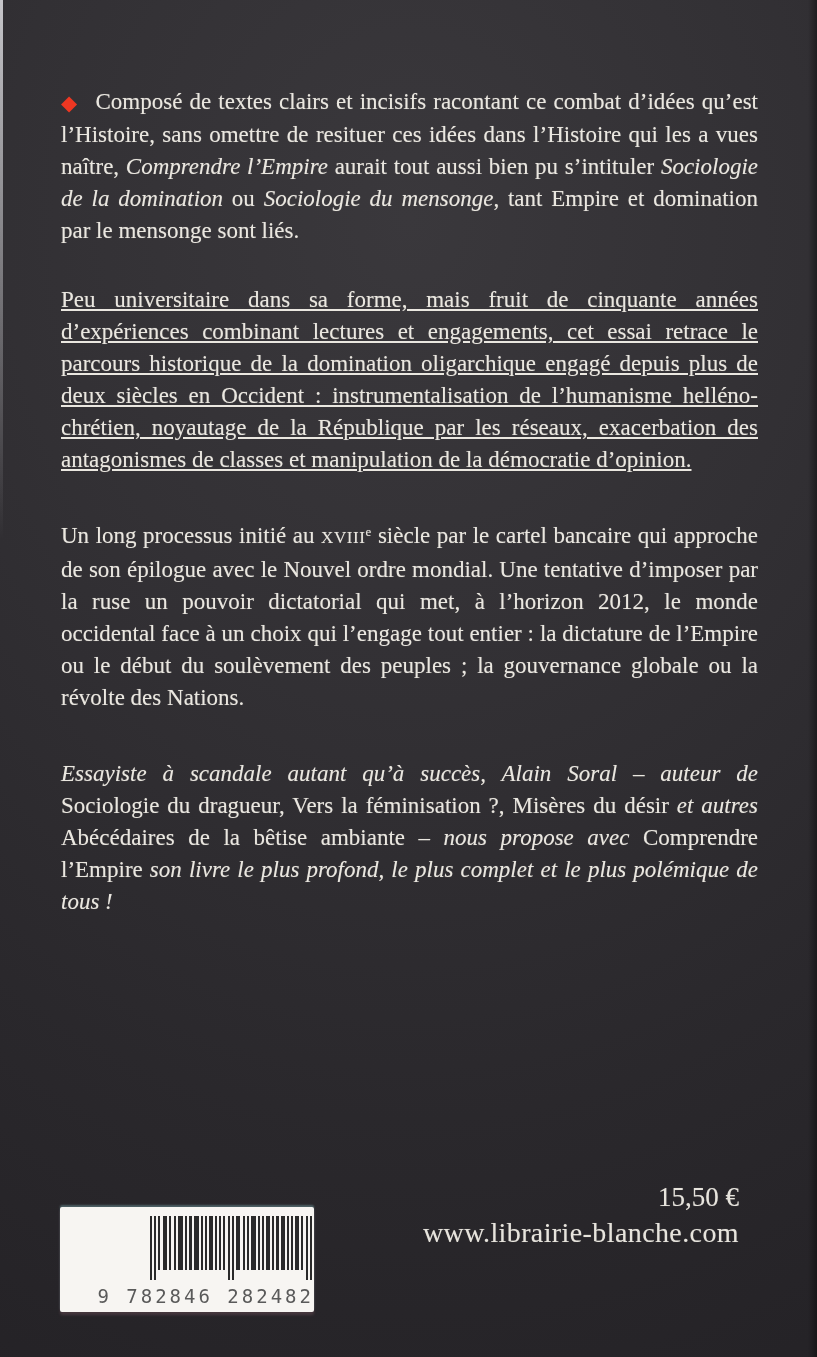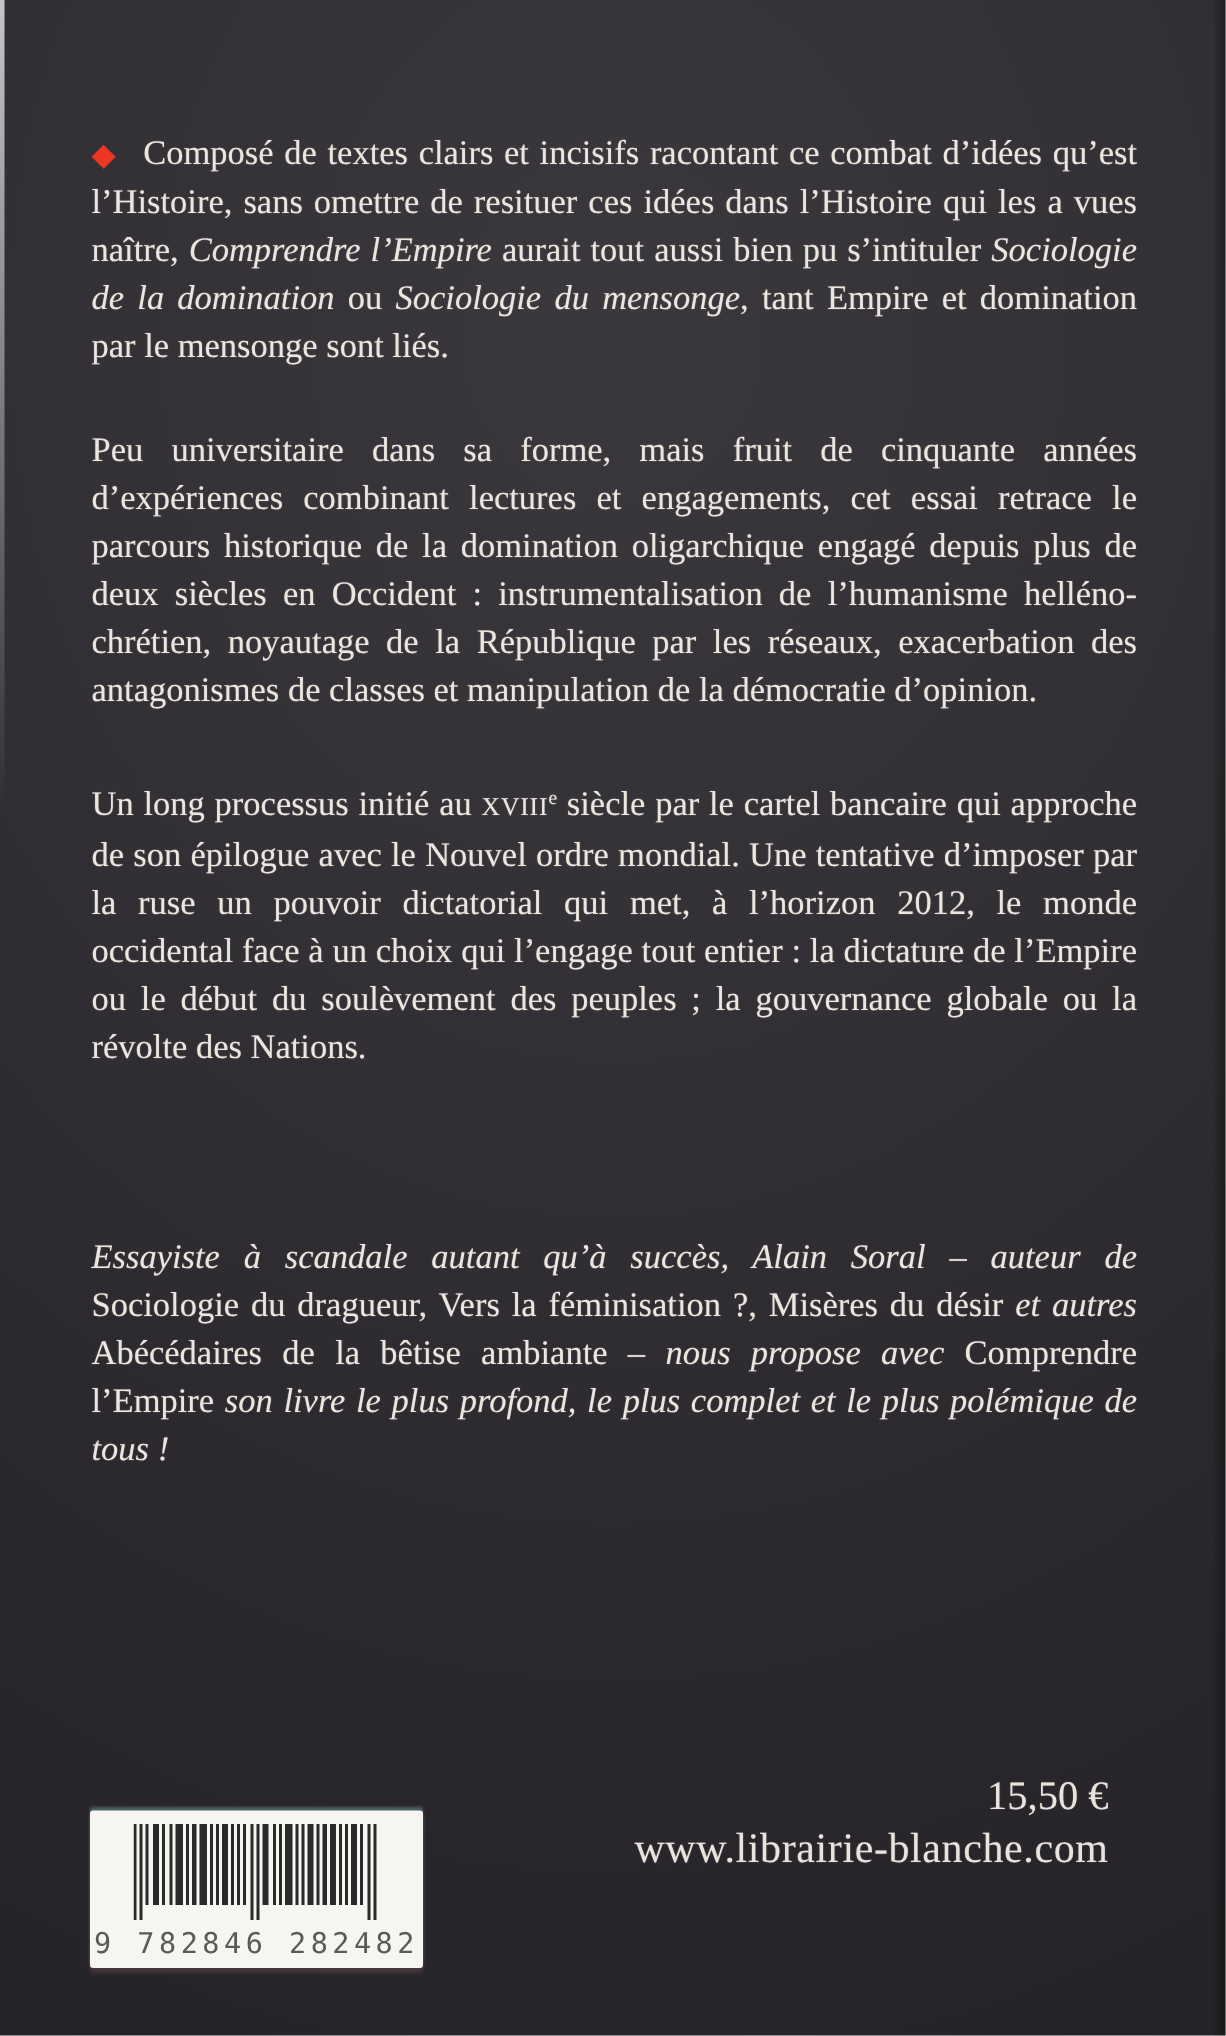--- a/index.html
+++ b/index.html
@@ -11,33 +11,33 @@
   .edge-light{position:absolute;left:0;top:0;width:3px;height:540px;
         background:linear-gradient(180deg,rgba(224,224,228,.85),rgba(224,224,228,0));}
   .edge-dark-right{position:absolute;right:0;top:0;width:9px;height:100%;
         background:linear-gradient(270deg,rgba(0,0,0,.38),rgba(0,0,0,0));}
 
   .text-block{position:absolute;left:61px;right:59px;top:16px;
         color:#eae7e0;font-size:23px;line-height:32px;
         text-align:justify;}
   .para{margin:0;text-shadow:0 0 1px rgba(238,235,226,.38);}
   .p1{margin-top:70px;}
-  .p2{margin-top:37px;}
+  .p2{margin-top:37px;text-decoration:underline;}
   .p3{margin-top:40px;}
-  .p4{margin-top:108px;}
+  .p4{margin-top:44px;}
   .it{font-style:italic;}
   .rm{font-style:normal;}
   .sc{font-size:17px;letter-spacing:.6px;}
   .sup{font-size:13px;vertical-align:7px;}
   .diamond{color:#ee3722;font-style:normal;font-family:"DejaVu Sans",sans-serif;
         font-size:21px;margin-right:17px;vertical-align:-1px;text-shadow:none;}
 
-  .barcode-label{position:absolute;left:60px;top:1207px;width:222px;height:105px;
+  .barcode-label{position:absolute;left:60px;top:1207px;width:254px;height:105px;
         background:#f7f5f2;border-radius:2px;box-sizing:border-box;
-        display:flex;flex-direction:column;align-items:center;padding-top:9px;
+        display:flex;flex-direction:column;align-items:flex-end;padding-top:9px;
         box-shadow:0 -2px 2px rgba(150,210,215,.35),0 3px 3px rgba(185,125,140,.22);}
   .bars{display:block;}
   .bars rect{fill:#2a2a2a;}
   .barcode-num{font-family:"DejaVu Sans Mono","Liberation Mono",monospace;
         font-size:19px;letter-spacing:3px;color:#5a5a5a;margin-top:1px;white-space:nowrap;}
 
   .pricing{position:absolute;right:78px;top:1181px;text-align:right;
         color:#e7e4dd;text-shadow:0 0 1px rgba(238,235,226,.35);}
   .price{font-size:27px;line-height:33px;}
   .website{font-size:28px;line-height:37px;letter-spacing:.4px;margin-left:36px;}

